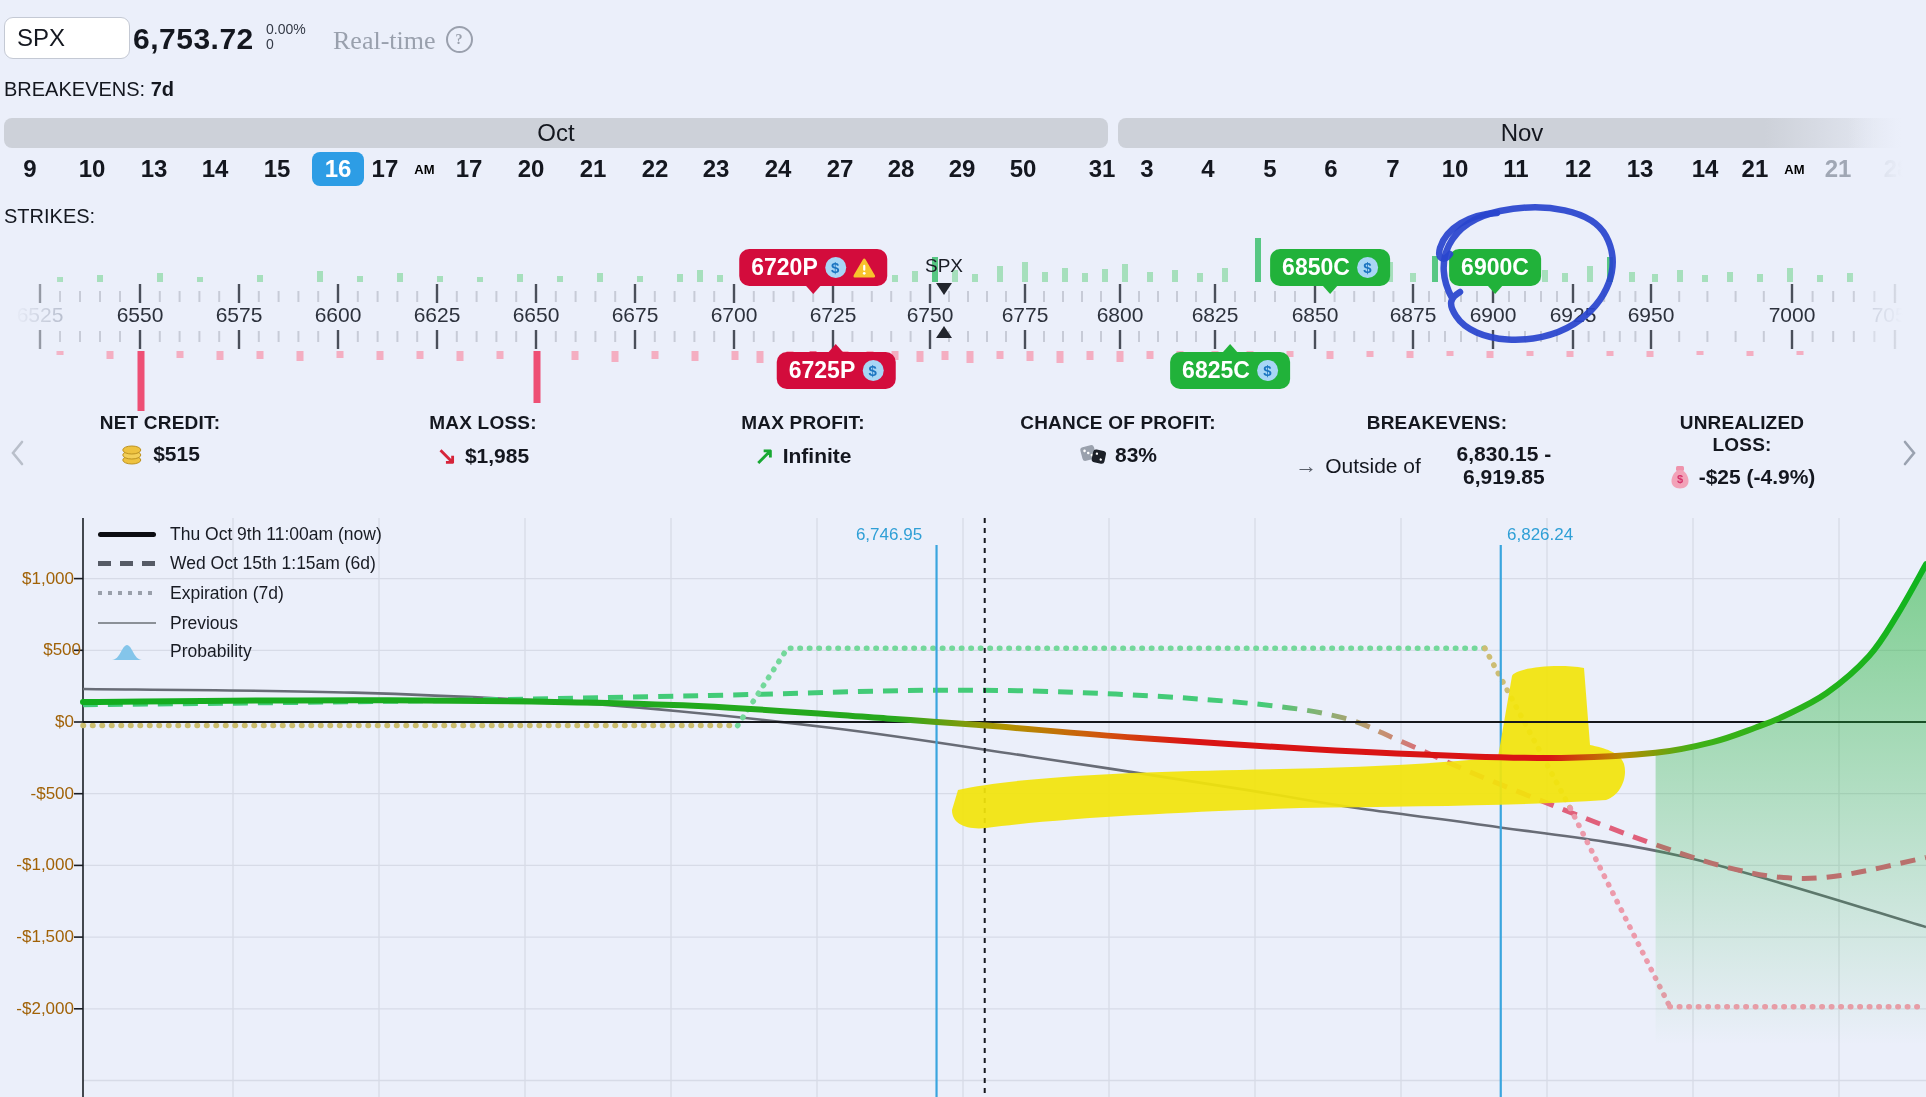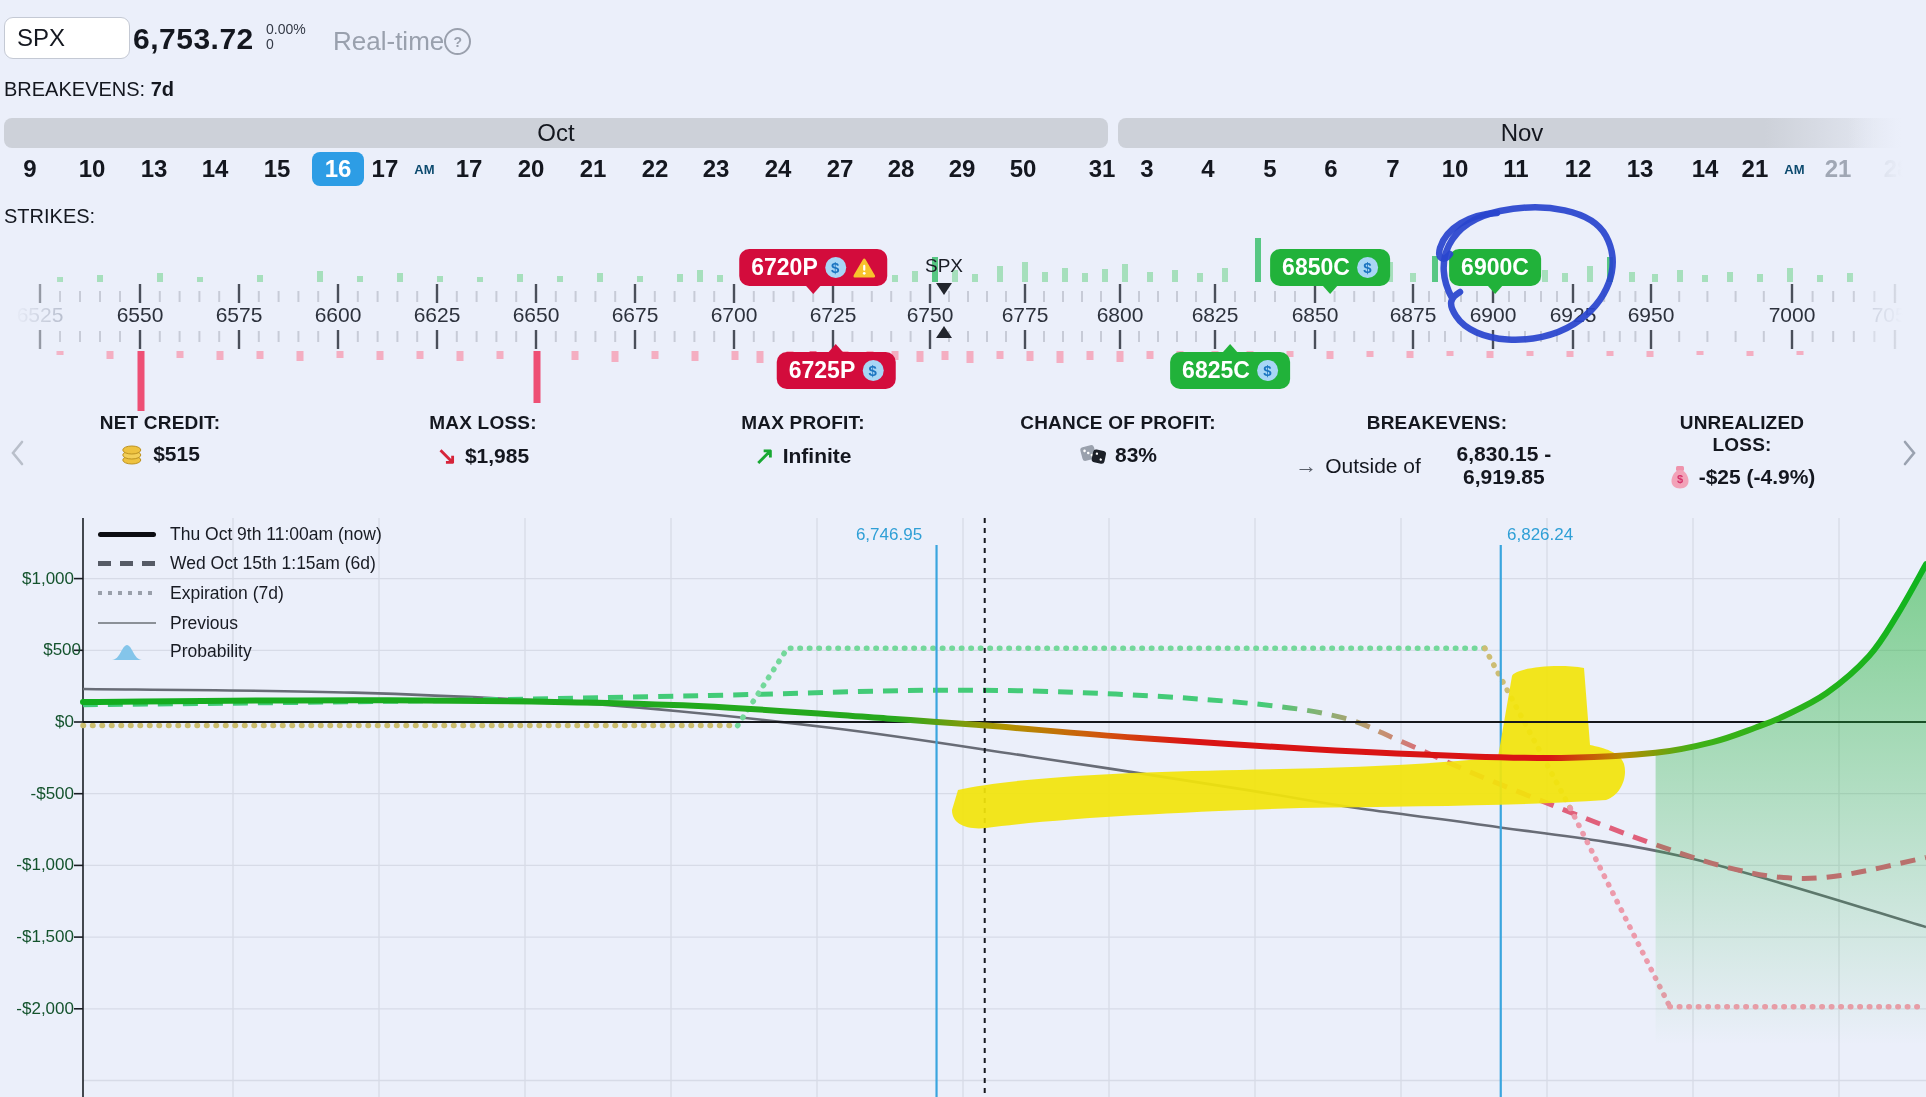--- a/index.html
+++ b/index.html
@@ -4,31 +4,31 @@
 <style>
   html,body{margin:0;padding:0;width:1926px;height:1097px;overflow:hidden;
     background:#ebeffa;font-family:"Liberation Sans",sans-serif;color:#14171f;}
   .abs{position:absolute;}
   #app{position:relative;width:1926px;height:1097px;}
   
   #ticker-input{position:absolute;left:4px;top:17px;width:100px;height:40px;border:1.5px solid #c4c9d4;
     border-radius:9px;background:#fff;font-family:"Liberation Sans",sans-serif;font-size:24px;padding:0 12px;color:#14171f;}
   #price{left:133px;top:22px;font-size:30px;font-weight:700;letter-spacing:.5px;}
   #chg{left:266px;top:22px;font-size:14px;line-height:15px;color:#343a46;}
-  #realtime{left:333px;top:26px;font-size:26px;color:#99a0ad;display:flex;align-items:center;}
+  #realtime{left:333px;top:26px;font-size:26px;color:#99a0ad;display:flex;gap:10px;font-family:Liberation Serif, serif;}
   .help-circ{display:inline-flex;width:23px;height:23px;border:2px solid #9aa0ad;border-radius:50%;
     align-items:center;justify-content:center;font-size:14px;font-weight:700;color:#9aa0ad;}
   #exp-row{left:4px;top:78px;font-size:20px;}
   #exp-row b{font-weight:700;}
   
   .month-bar{position:absolute;top:118px;height:30px;border-radius:8px;background:#cdd1d9;
     display:flex;align-items:center;justify-content:center;font-size:24px;color:#14171f;}
   .date-item{position:absolute;top:152px;width:52px;height:34px;display:flex;align-items:center;justify-content:center;
     font-size:24px;font-weight:600;border-radius:8px;cursor:pointer;}
-  .date-item .am{font-size:13px;font-weight:700;color:#0c4a6e;margin-left:16px;}
+  .date-item .am{font-size:13px;font-weight:700;color:#000000;margin-left:16px;}
   .date-item.sel{background:#2d9de5;color:#fff;}
   .date-item.mut1{color:#a0a7b4;}
   .date-item.mut2{color:#c6ccd8;}
   #strikes-title{left:4px;top:205px;font-size:20px;}
   
   .badge{position:absolute;height:37px;border-radius:10px;display:flex;align-items:center;gap:7px;
     padding:0 12px;color:#fff;font-size:23px;font-weight:700;transform:translateX(-50%);cursor:pointer;}
   .badge.put{background:#d30c3c;}
   .badge.call{background:#21b23a;}
   .badge .tri{position:absolute;left:50%;width:0;height:0;border-left:8px solid transparent;border-right:8px solid transparent;}
@@ -44,21 +44,21 @@
   .stat-value{margin-top:8px;font-size:21px;font-weight:700;display:flex;align-items:center;justify-content:center;gap:8px;}
   .stat-value .pre{font-weight:400;}
   .chev{position:absolute;top:438px;width:20px;height:30px;cursor:pointer;}
   
   .lgd-row{position:absolute;left:98px;height:26px;display:flex;align-items:center;gap:14px;font-size:17.5px;color:#181b23;}
   .sw{width:58px;flex:0 0 58px;}
   .sw-now{height:5px;background:#0c0d12;border-radius:3px;}
   .sw-6d{height:5px;background:repeating-linear-gradient(90deg,#565b66 0 13px,transparent 13px 22px);}
   .sw-exp{height:4px;background:repeating-linear-gradient(90deg,#9aa0ab 0 4px,transparent 4px 10px);}
   .sw-prev{height:2px;background:#8b9097;}
-  .ylab{position:absolute;width:70px;text-align:right;font-size:17px;color:#14532d;}
+  .ylab{position:absolute;width:70px;text-align:right;font-size:17px;color:#a16207;}
   .cyanlab{position:absolute;font-size:17px;color:#2f9fd6;}
   svg.layer{position:absolute;left:0;top:0;pointer-events:none;}
   #fade-right{position:absolute;left:1848px;top:92px;width:78px;height:315px;
     background:linear-gradient(90deg,rgba(235,239,250,0),#ebeffa 70%);}
   #fade-left{position:absolute;left:0px;top:235px;width:64px;height:130px;
     background:linear-gradient(270deg,rgba(235,239,250,0),#ebeffa 80%);}
 </style>
 </head>
 <body>
 

